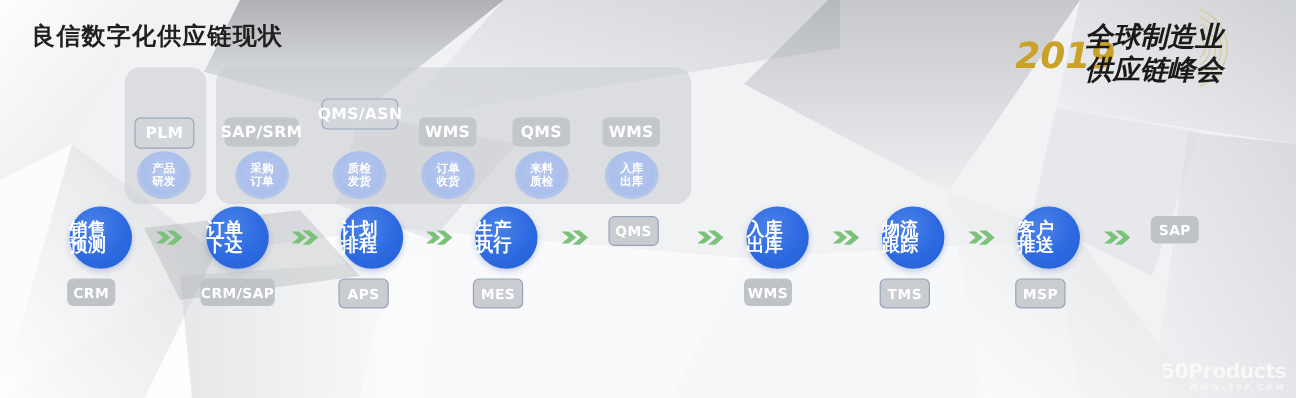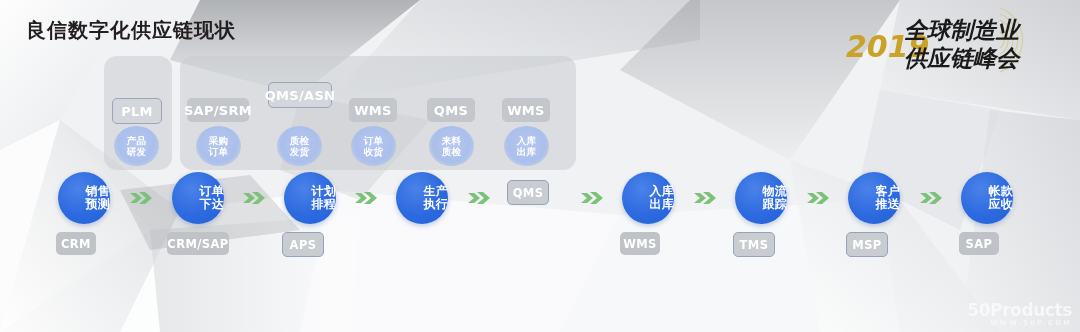--- a/index.html
+++ b/index.html
@@ -52,22 +52,22 @@
     color:#ffffff;font-size:9.5px;font-weight:bold;line-height:11px;
     text-align:center;letter-spacing:.2px;
   }
 
   
   .node{position:absolute;width:52px;}
   .node .circle{
     width:52px;height:52px;border-radius:50%;
     background:radial-gradient(circle at 38% 32%,#4a82e8 0%,#2d6ae0 55%,#2260d6 100%);
     box-shadow:0 2px 5px rgba(40,80,170,.28);
-    display:flex;flex-direction:column;align-items:flex-end;justify-content:center;
-    color:#fff;font-size:12px;font-weight:bold;line-height:13px;
+    display:flex;flex-direction:column;align-items:flex-start;justify-content:center;
+    color:#fff;font-size:15px;font-weight:bold;line-height:13px;
     text-align:center;letter-spacing:.3px;
   }
   .node .sysbox{
     margin-top:8px;width:40px;margin-left:-2px;height:23px;border-radius:5px;
     display:flex;align-items:center;justify-content:center;
     font-size:11.5px;font-weight:bold;color:#ffffff;letter-spacing:.4px;
     background:#bfc3c7;white-space:nowrap;
   }
   .node .sysbox.outlined{background:#c9ccd0;border:1.3px solid #97a3ba;}
 
@@ -215,20 +215,21 @@
       </div>
       <div class="arrow" style="left: 355px; top: 190px;"><svg viewBox="0 0 22 16" width="22" height="16">
           <polygon points="0,3 6,3 12,8 6,13 0,13 6,8" fill="#7cc17a"></polygon>
           <polygon points="9,2 15,2 22,8 15,14 9,14 16,8" fill="#7cc17a"></polygon>
         </svg></div>
       <div class="node" style="left: 396px; top: 172px;">
         <div class="circle">
           <span>生产</span>
           <span>执行</span>
         </div>
+        <div class="sysbox outlined">MES</div>
       </div>
       <div class="arrow" style="left: 467.5px; top: 190px;"><svg viewBox="0 0 22 16" width="22" height="16">
           <polygon points="0,3 6,3 12,8 6,13 0,13 6,8" fill="#7cc17a"></polygon>
           <polygon points="9,2 15,2 22,8 15,14 9,14 16,8" fill="#7cc17a"></polygon>
         </svg></div>
       <div class="node" style="left: 509px; top: 172px;">
         <div class="sysbox outlined">QMS</div>
       </div>
       <div class="arrow" style="left: 580.5px; top: 190px;"><svg viewBox="0 0 22 16" width="22" height="16">
           <polygon points="0,3 6,3 12,8 6,13 0,13 6,8" fill="#7cc17a"></polygon>
@@ -261,24 +262,20 @@
           <span>客户</span>
           <span>推送</span>
         </div>
         <div class="sysbox outlined">MSP</div>
       </div>
       <div class="arrow" style="left: 919.5px; top: 190px;"><svg viewBox="0 0 22 16" width="22" height="16">
           <polygon points="0,3 6,3 12,8 6,13 0,13 6,8" fill="#7cc17a"></polygon>
           <polygon points="9,2 15,2 22,8 15,14 9,14 16,8" fill="#7cc17a"></polygon>
         </svg></div>
       <div class="node" style="left: 961px; top: 172px;">
-        <div class="circle">
-          <span>帐款</span>
-          <span>应收</span>
-        </div>
         <div class="sysbox">SAP</div>
       </div>
     </div>
 
   <div id="watermark">
     <div id="wm-main">50Products</div>
     <div id="wm-sub">WWW.50P.COM</div>
   </div>
 
 </div>

